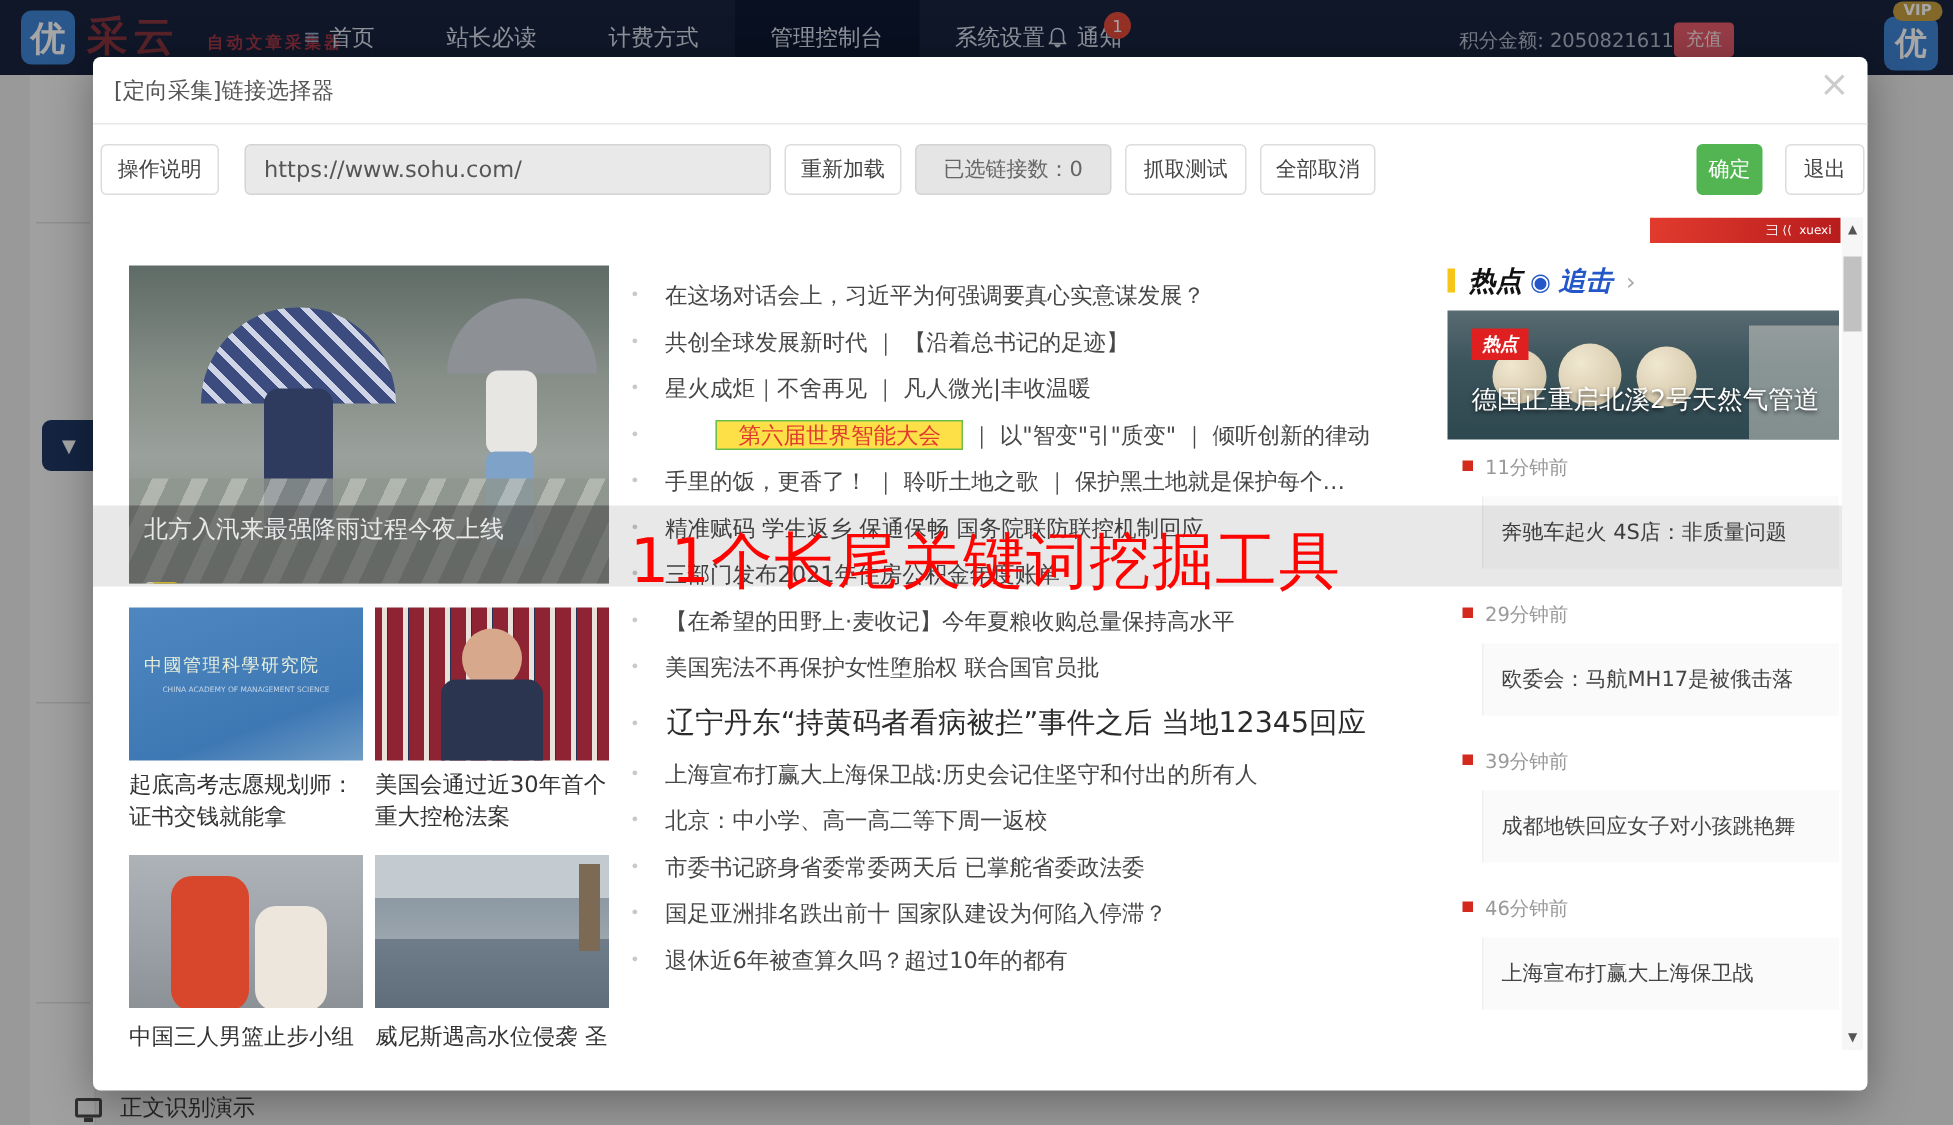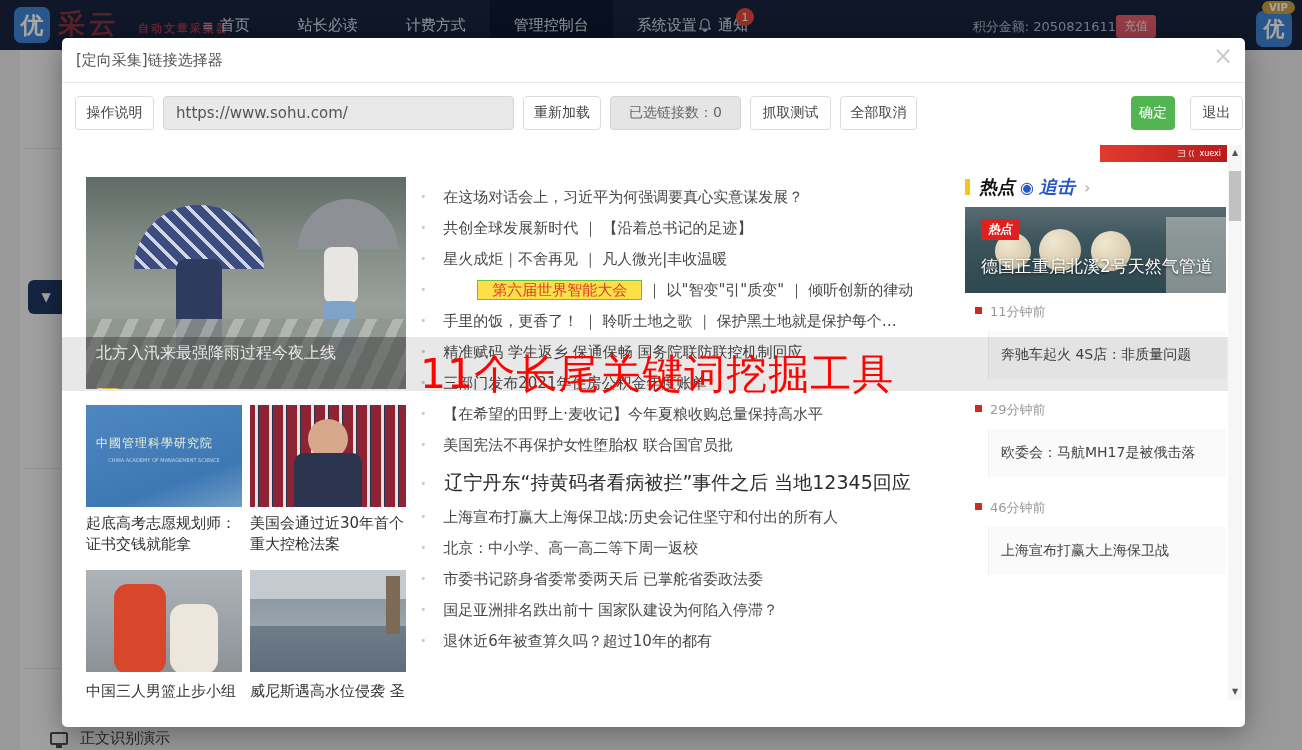--- a/index.html
+++ b/index.html
@@ -202,21 +202,21 @@
 </div>
 
 <div class="dim"></div>
 
 <div class="modal">
   <div class="m-head">
     <div class="m-title">[定向采集]链接选择器</div>
     <div class="m-close">×</div>
   </div>
 
-  <button class="btn" style="left:13px;width:79px">操作说明</button>
+  <button class="btn" style="left:5px;width:79px">操作说明</button>
   <input class="url-input" value="https://www.sohu.com/" style="">
   <button class="btn" style="left:461px;width:78px">重新加载</button>
   <div class="btn gray" style="left:548px;width:131px">已选链接数：0</div>
   <button class="btn" style="left:688px;width:81px">抓取测试</button>
   <button class="btn" style="left:778px;width:77px">全部取消</button>
   <button class="btn green" style="left:1069px;width:44px">确定</button>
   <button class="btn" style="left:1128px;width:53px">退出</button>
 
   <div class="iframe">
 
@@ -337,20 +337,25 @@
           <div class="hot-time">11分钟前</div>
           <div class="hot-box">奔驰车起火 4S店：非质量问题</div>
         </div>
         <div class="hot-item">
           <span class="hot-dot"></span>
           <div class="hot-time">29分钟前</div>
           <div class="hot-box">欧委会：马航MH17是被俄击落</div>
         </div>
         <div class="hot-item">
           <span class="hot-dot"></span>
+          <div class="hot-time">39分钟前</div>
+          <div class="hot-box">成都地铁回应女子对小孩跳艳舞</div>
+        </div>
+        <div class="hot-item">
+          <span class="hot-dot"></span>
           <div class="hot-time">46分钟前</div>
           <div class="hot-box">上海宣布打赢大上海保卫战</div>
         </div>
     </div>
   </div>
 
   <div class="scroll">
     <div class="sc-up">▲</div>
     <div class="sc-thumb"></div>
     <div class="sc-dn">▼</div>

